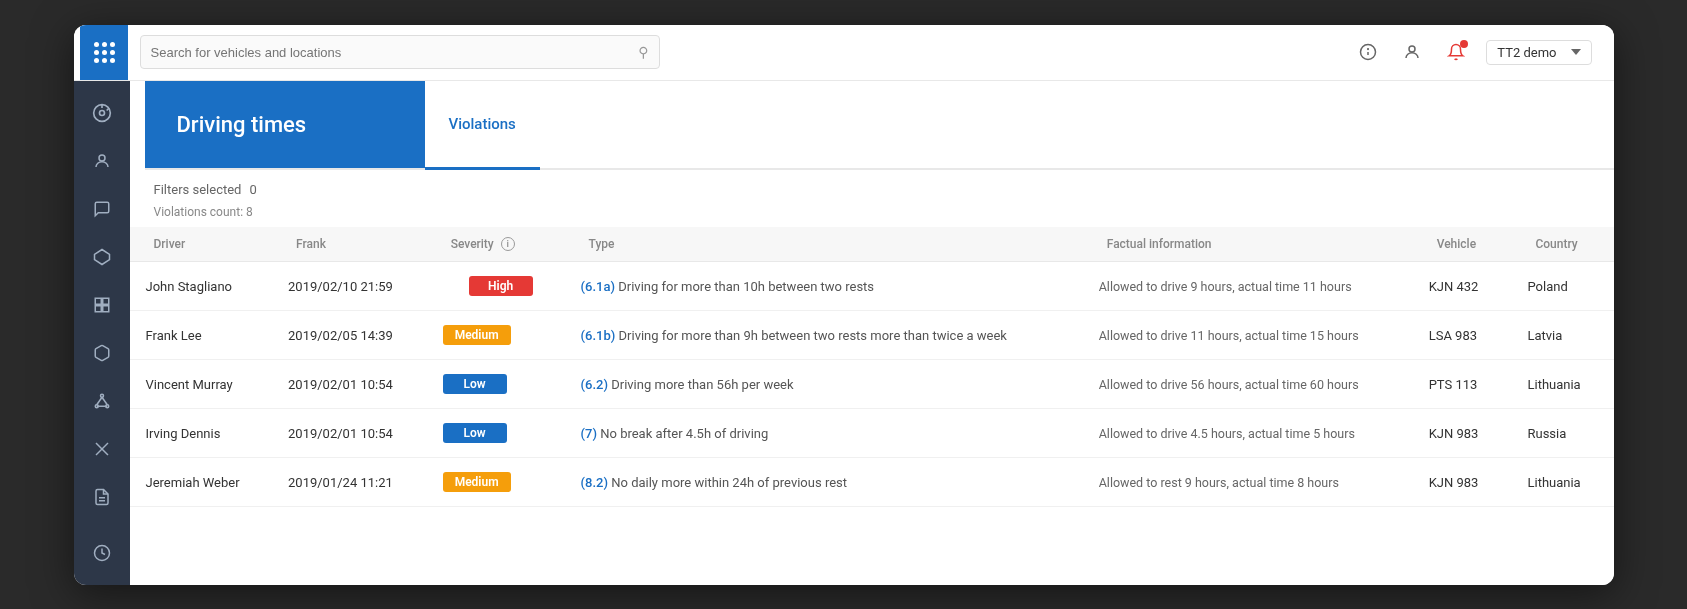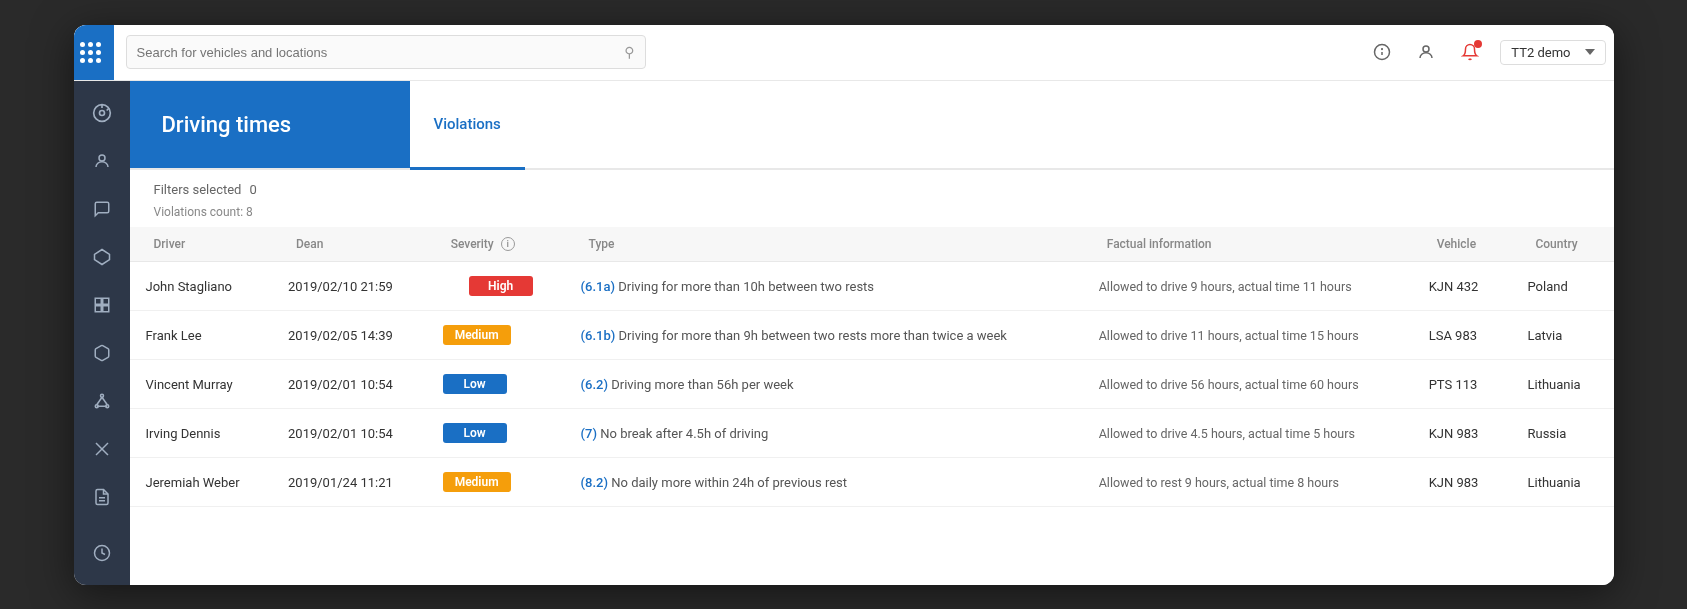--- a/index.html
+++ b/index.html
@@ -23,21 +23,21 @@
       flex-direction: column;
       box-shadow: 0 8px 40px rgba(0,0,0,0.5);
     }
     
     .top-bar {
       height: 56px;
       background: #fff;
       border-bottom: 1px solid #e8e8e8;
       display: flex;
       align-items: center;
-      padding: 0 8px;
+      padding: 0 22px;
       gap: 12px;
     }
     .logo-box {
       width: 48px;
       height: 56px;
       background: #1a6fc4;
       display: flex;
       align-items: center;
       justify-content: center;
       flex-shrink: 0;
@@ -158,20 +158,21 @@
       flex-direction: column;
       overflow: hidden;
       background: #fff;
     }
     
     .page-header {
       display: flex;
       align-items: stretch;
       border-bottom: 2px solid #e8e8e8;
       background: #fff;
+      margin-left: 15px;
     }
     .page-title-tab {
       background: #1a6fc4;
       color: #fff;
       padding: 18px 32px;
       font-size: 22px;
       font-weight: 500;
       display: flex;
       align-items: center;
       min-width: 280px;
@@ -414,21 +415,21 @@
           <span>0</span>
         </div>
         <div class="violations-count">
           <span>Violations count: 8</span>
         </div>
 
         <table>
           <thead>
             <tr>
               <th><span>Driver</span></th>
-              <th><span>Dean</span></th>
+              <th><span>Frank</span></th>
               <th>
                 <span>Severity</span>
                 <span class="info-icon">i</span>
               </th>
               <th><span>Type</span></th>
               <th><span>Factual information</span></th>
               <th><span>Vehicle</span></th>
               <th><span>Country</span></th>
             </tr>
           </thead>

